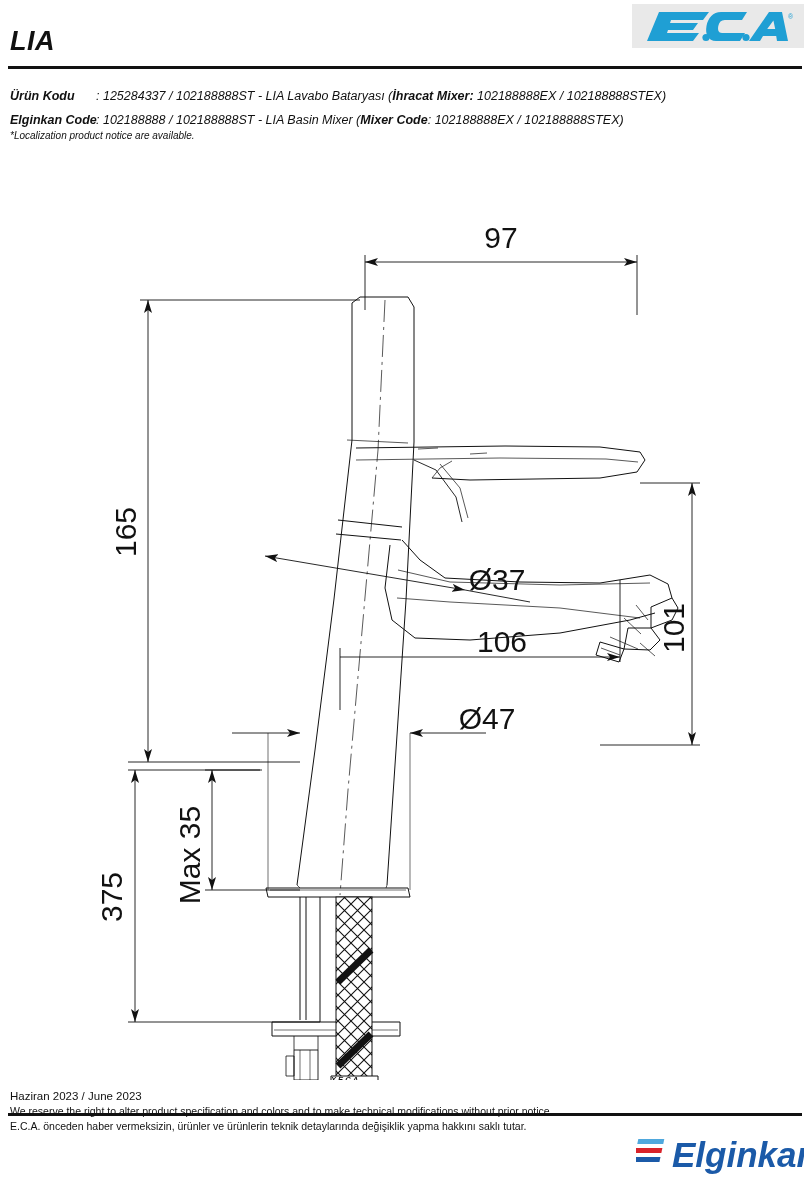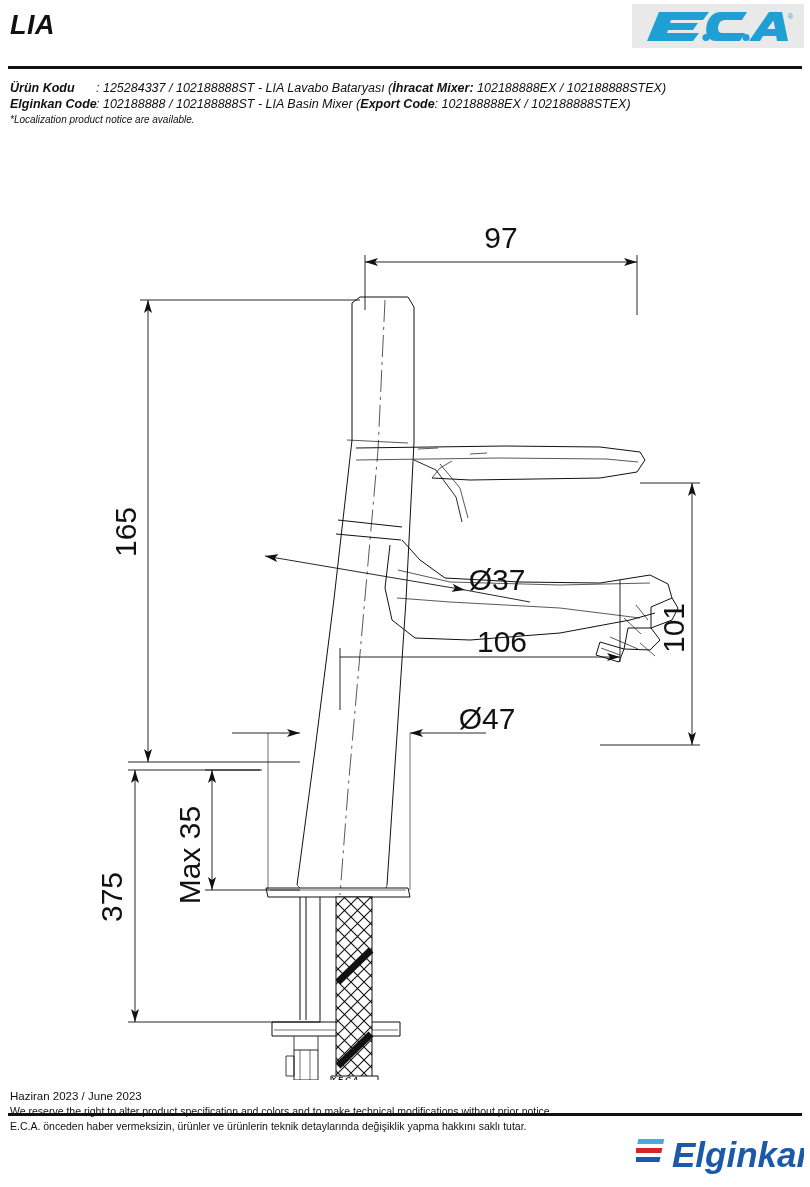--- a/index.html
+++ b/index.html
@@ -32,21 +32,21 @@
     background: #e9e9e9;
     display: flex;
     align-items: center;
     justify-content: center;
   }
   .brand-logo-box svg { display: block; }
 
   .series-title {
     position: absolute;
     left: 10px;
-    top: 12px;
+    top: 28px;
     font-size: 27px;
     font-weight: bold;
     font-style: italic;
     letter-spacing: 0.5px;
     line-height: 1;
     color: #111;
   }
   .header-rule {
     position: absolute;
     left: 8px;
@@ -65,20 +65,21 @@
   }
   .codeline {
     font-size: 12.5px;
     font-style: italic;
     line-height: 16px;
     white-space: nowrap;
     color: #111;
   }
   .codeline .lbl {
     font-weight: bold;
+    margin-top: 8px;
   }
   .codeline .lbl-tr { display: inline-block; width: 86px; }
   .codeline .lbl-en { display: inline-block; width: 86px; }
   .note {
     font-size: 10px;
     font-style: italic;
     line-height: 15px;
     color: #111;
   }
 
@@ -160,21 +161,21 @@
 
   <div class="series-title">LIA</div>
 
   <div class="header-rule"></div>
 
   <div class="codeblock">
     <div class="codeline">
       <span class="lbl lbl-tr">Ürün Kodu</span><span>: 125284337 / 102188888ST - LIA Lavabo Bataryası (</span><span class="lbl">İhracat Mixer:</span><span> 102188888EX / 102188888STEX)</span>
     </div>
     <div class="codeline">
-      <span class="lbl lbl-en">Elginkan Code</span><span>: 102188888 / 102188888ST - LIA Basin Mixer (</span><span class="lbl">Export Code</span><span>: 102188888EX / 102188888STEX)</span>
+      <span class="lbl lbl-en">Elginkan Code</span><span>: 102188888 / 102188888ST - LIA Basin Mixer (</span><span class="lbl">Mixer Code</span><span>: 102188888EX / 102188888STEX)</span>
     </div>
     <div class="note">*Localization product notice are available.</div>
   </div>
 
   <div class="drawing">
     <svg viewBox="0 0 810 930" xmlns="http://www.w3.org/2000/svg">
       <defs>
         <marker id="arrIn" markerWidth="14" markerHeight="8" refX="13" refY="4" orient="auto" markerUnits="userSpaceOnUse">
           <path d="M0,0 L13,4 L0,8 L3,4 Z" fill="#111"></path>
         </marker>

